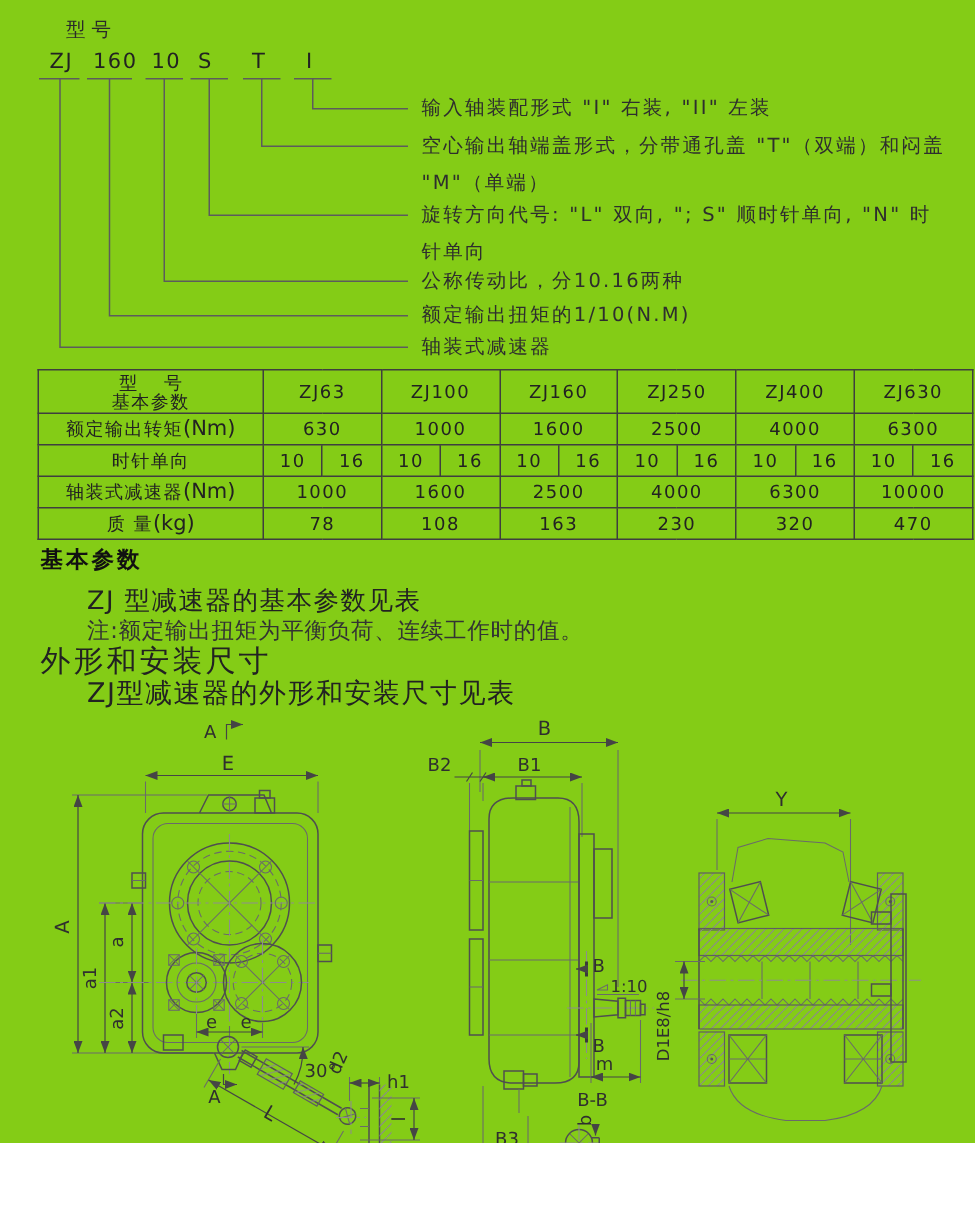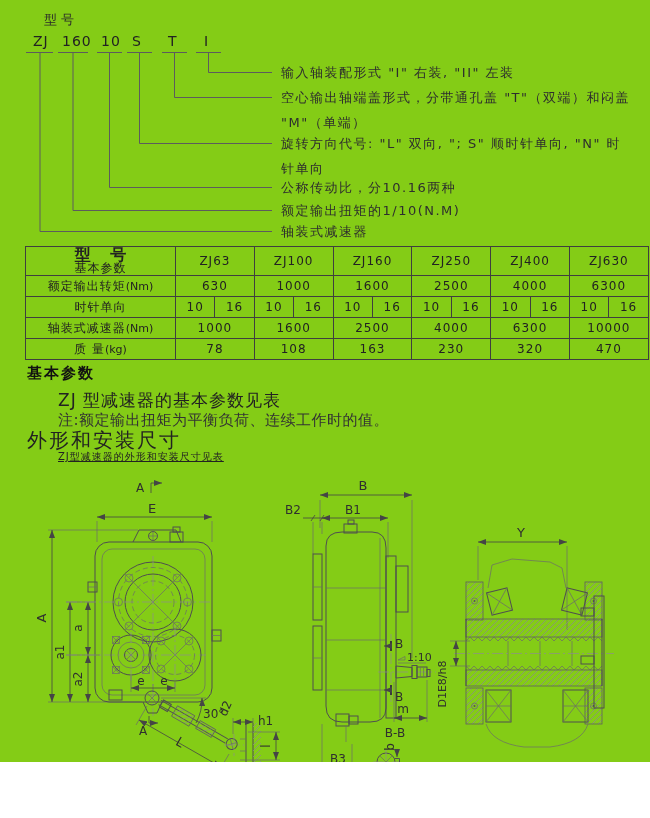--- a/index.html
+++ b/index.html
@@ -6,28 +6,28 @@
   .page{position:relative;width:650px;height:762px;background:#84cc16;overflow:hidden;
         font-family:"DejaVu Sans","Liberation Sans",sans-serif;color:#2b2b2b;padding-left:24px;}
   .abs{position:absolute;}
   .model-title{left:44px;top:11px;font-size:13px;letter-spacing:4px;color:#2a2a2a;}
   .code-part{top:33px;font-size:14px;letter-spacing:1px;color:#222;}
   .legend-item{left:281px;width:354px;font-size:13px;letter-spacing:1.5px;line-height:25px;color:#2e2e2e;}
   .ptable{position:absolute;left:25px;top:246px;width:623px;border-collapse:collapse;table-layout:fixed;}
   .ptable td{border:1px solid #3f3f3f;text-align:center;vertical-align:middle;font-size:12px;
              height:20px;padding:0;letter-spacing:1px;color:#222;overflow:hidden;}
   .ptable tr.hrow td{height:28px;}
-  .corner-top{font-size:16px;line-height:14px;letter-spacing:7px;text-indent:7px;padding-top:1px;font-weight:bold;}
+  .corner-top{font-size:12px;line-height:14px;letter-spacing:7px;text-indent:7px;padding-top:1px;}
   .corner-bottom{font-size:12px;line-height:13px;letter-spacing:1px;}
-  .unit{font-size:11px;letter-spacing:0;}
+  .unit{font-size:14px;letter-spacing:0;}
   .h-bold{left:27px;top:364px;font-size:15px;font-weight:bold;letter-spacing:2px;color:#111;}
   .txt-line1{left:58px;top:389px;font-size:17px;letter-spacing:1px;color:#222;}
   .txt-note{left:58px;top:411px;font-size:15px;letter-spacing:0.5px;color:#333;}
   .h-plain{left:27px;top:427px;font-size:20px;letter-spacing:2px;color:#222;}
-  .txt-line2{left:58px;top:450px;font-size:10px;letter-spacing:1px;color:#222;text-decoration:underline;}
+  .txt-line2{left:58px;top:450px;font-size:18px;letter-spacing:1px;color:#222;}
   svg{position:absolute;left:0;}
   svg text{fill:#2f2f2f;font-size:12px;font-family:"DejaVu Sans","Liberation Sans",sans-serif;}
   .ln{fill:none;stroke:#4f4f4f;stroke-width:1;}
   .thin{fill:none;stroke:#6a6a6a;stroke-width:0.7;}
   .cl{fill:none;stroke:#8d8d8d;stroke-width:0.7;stroke-dasharray:11 3 2 3;}
   .dsh{stroke-dasharray:5 3;}
   .dim{fill:none;stroke:#454545;stroke-width:0.8;}
   .bold2{fill:none;stroke:#3a3a3a;stroke-width:2;}
   .hf{fill:url(#hp);stroke:#5f5f5f;stroke-width:0.8;}
   .hfn{fill:url(#hp);stroke:none;}

